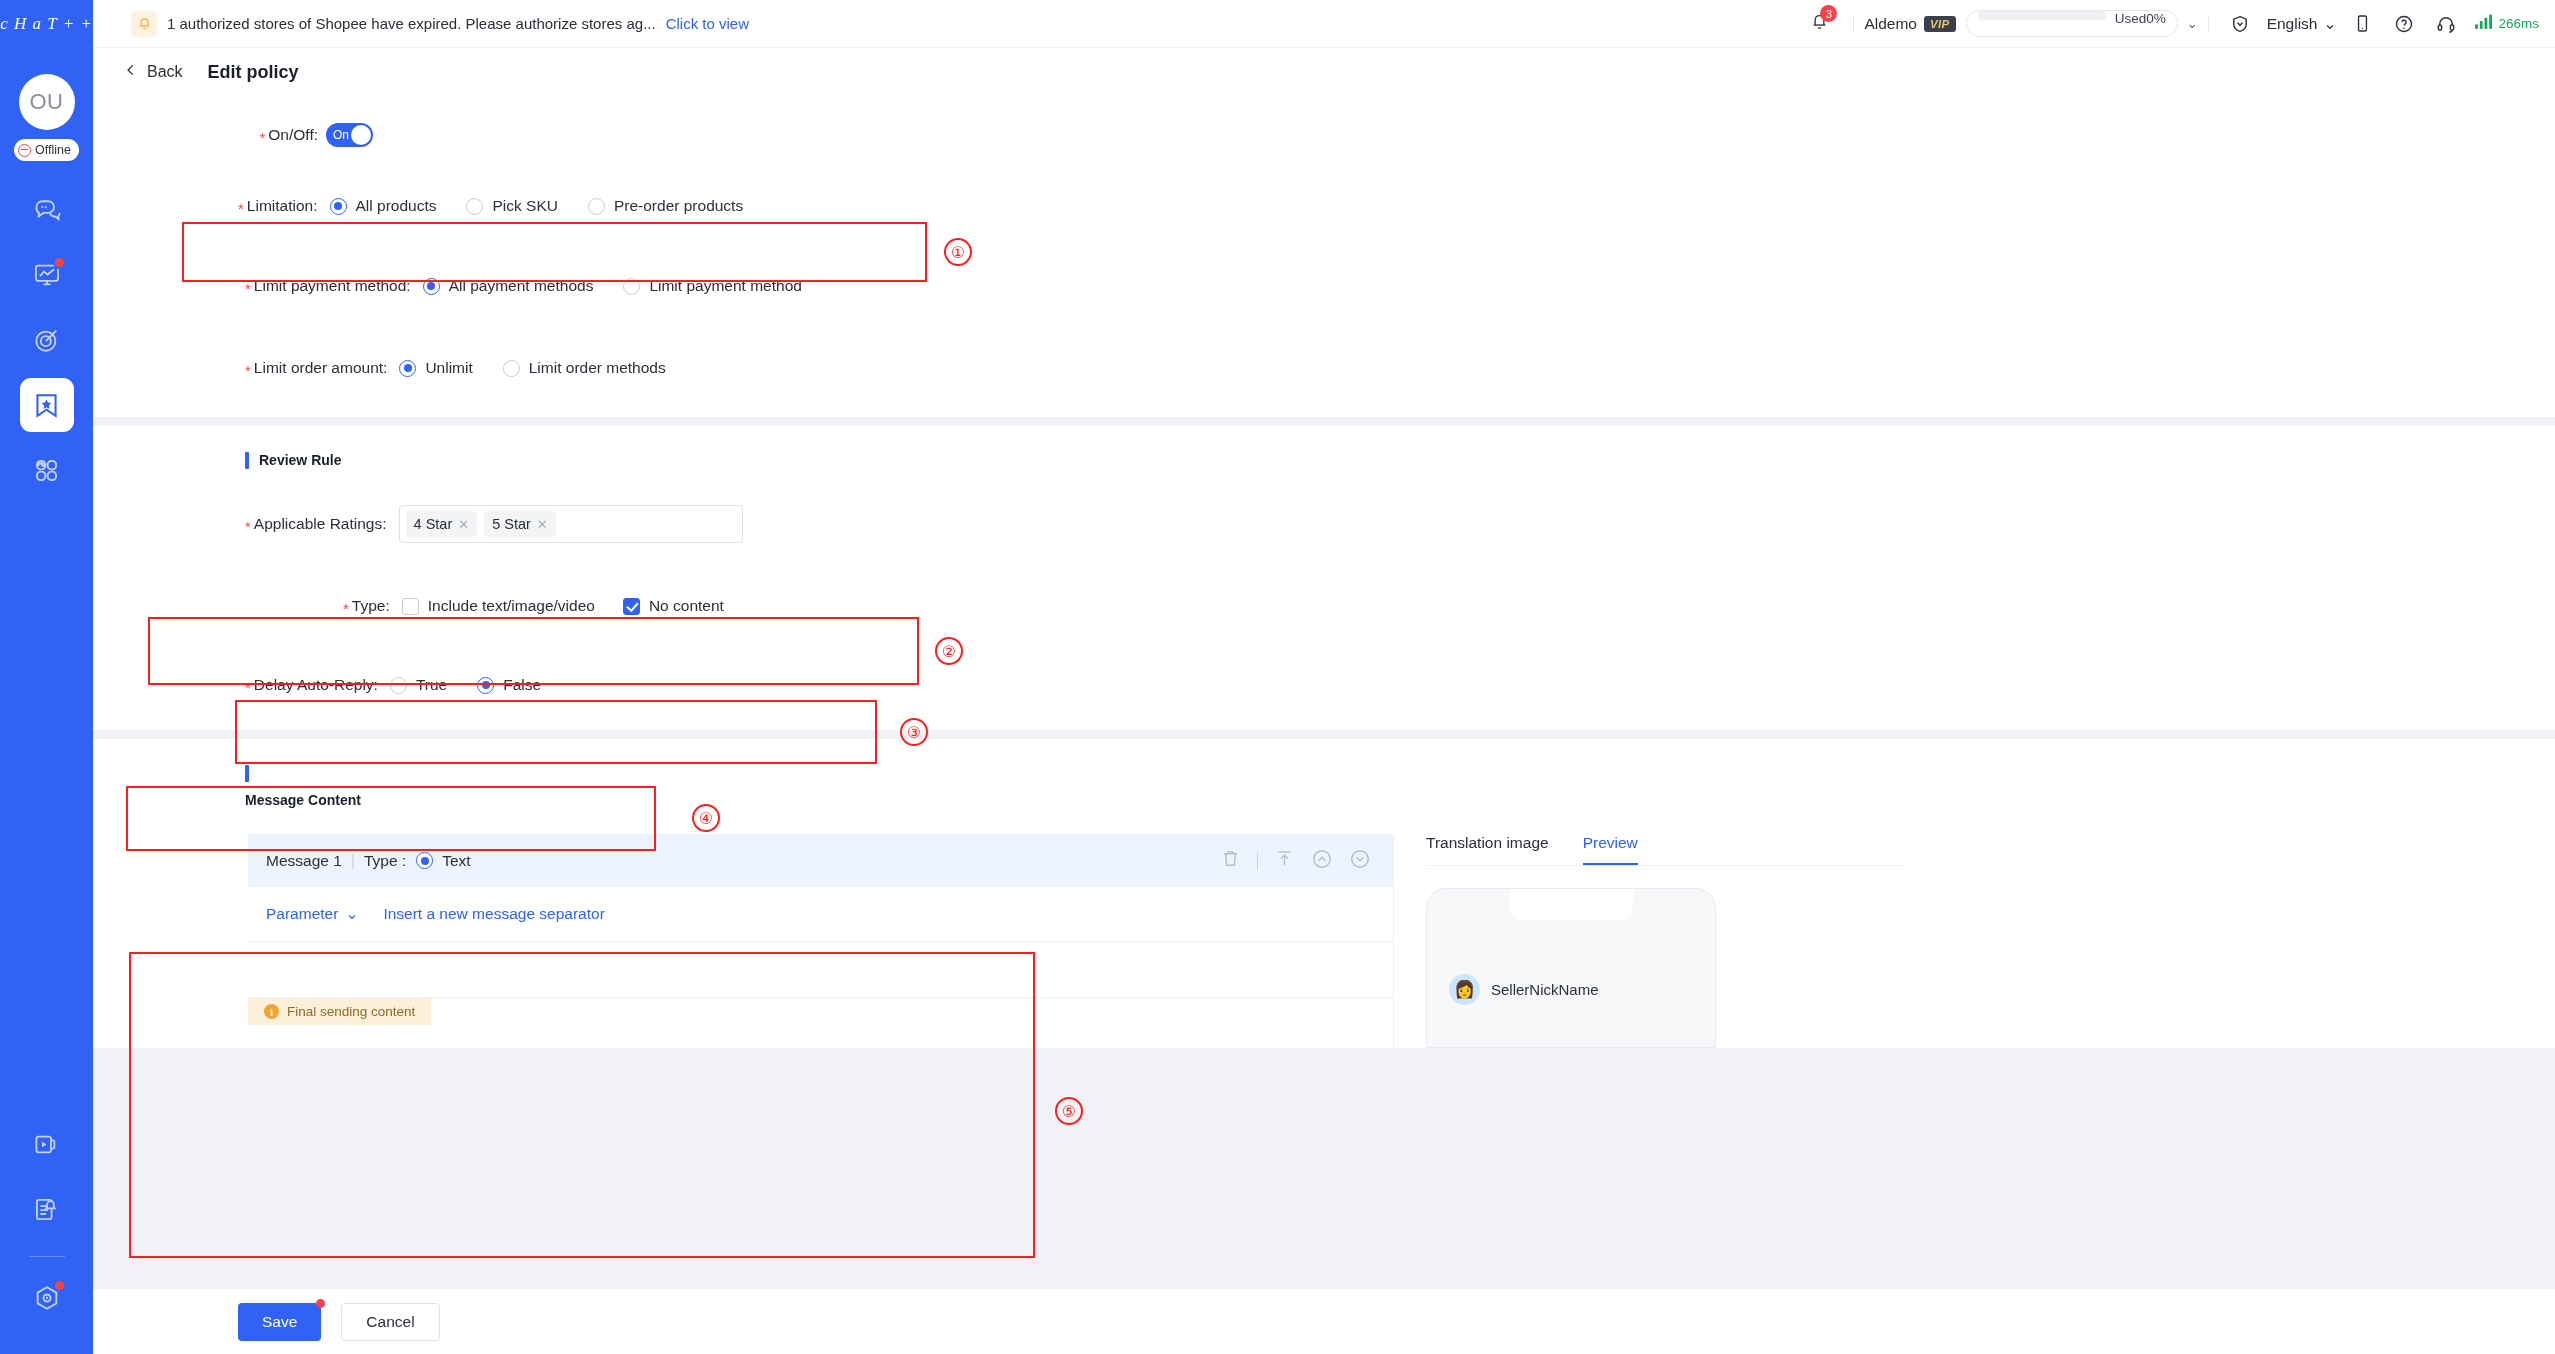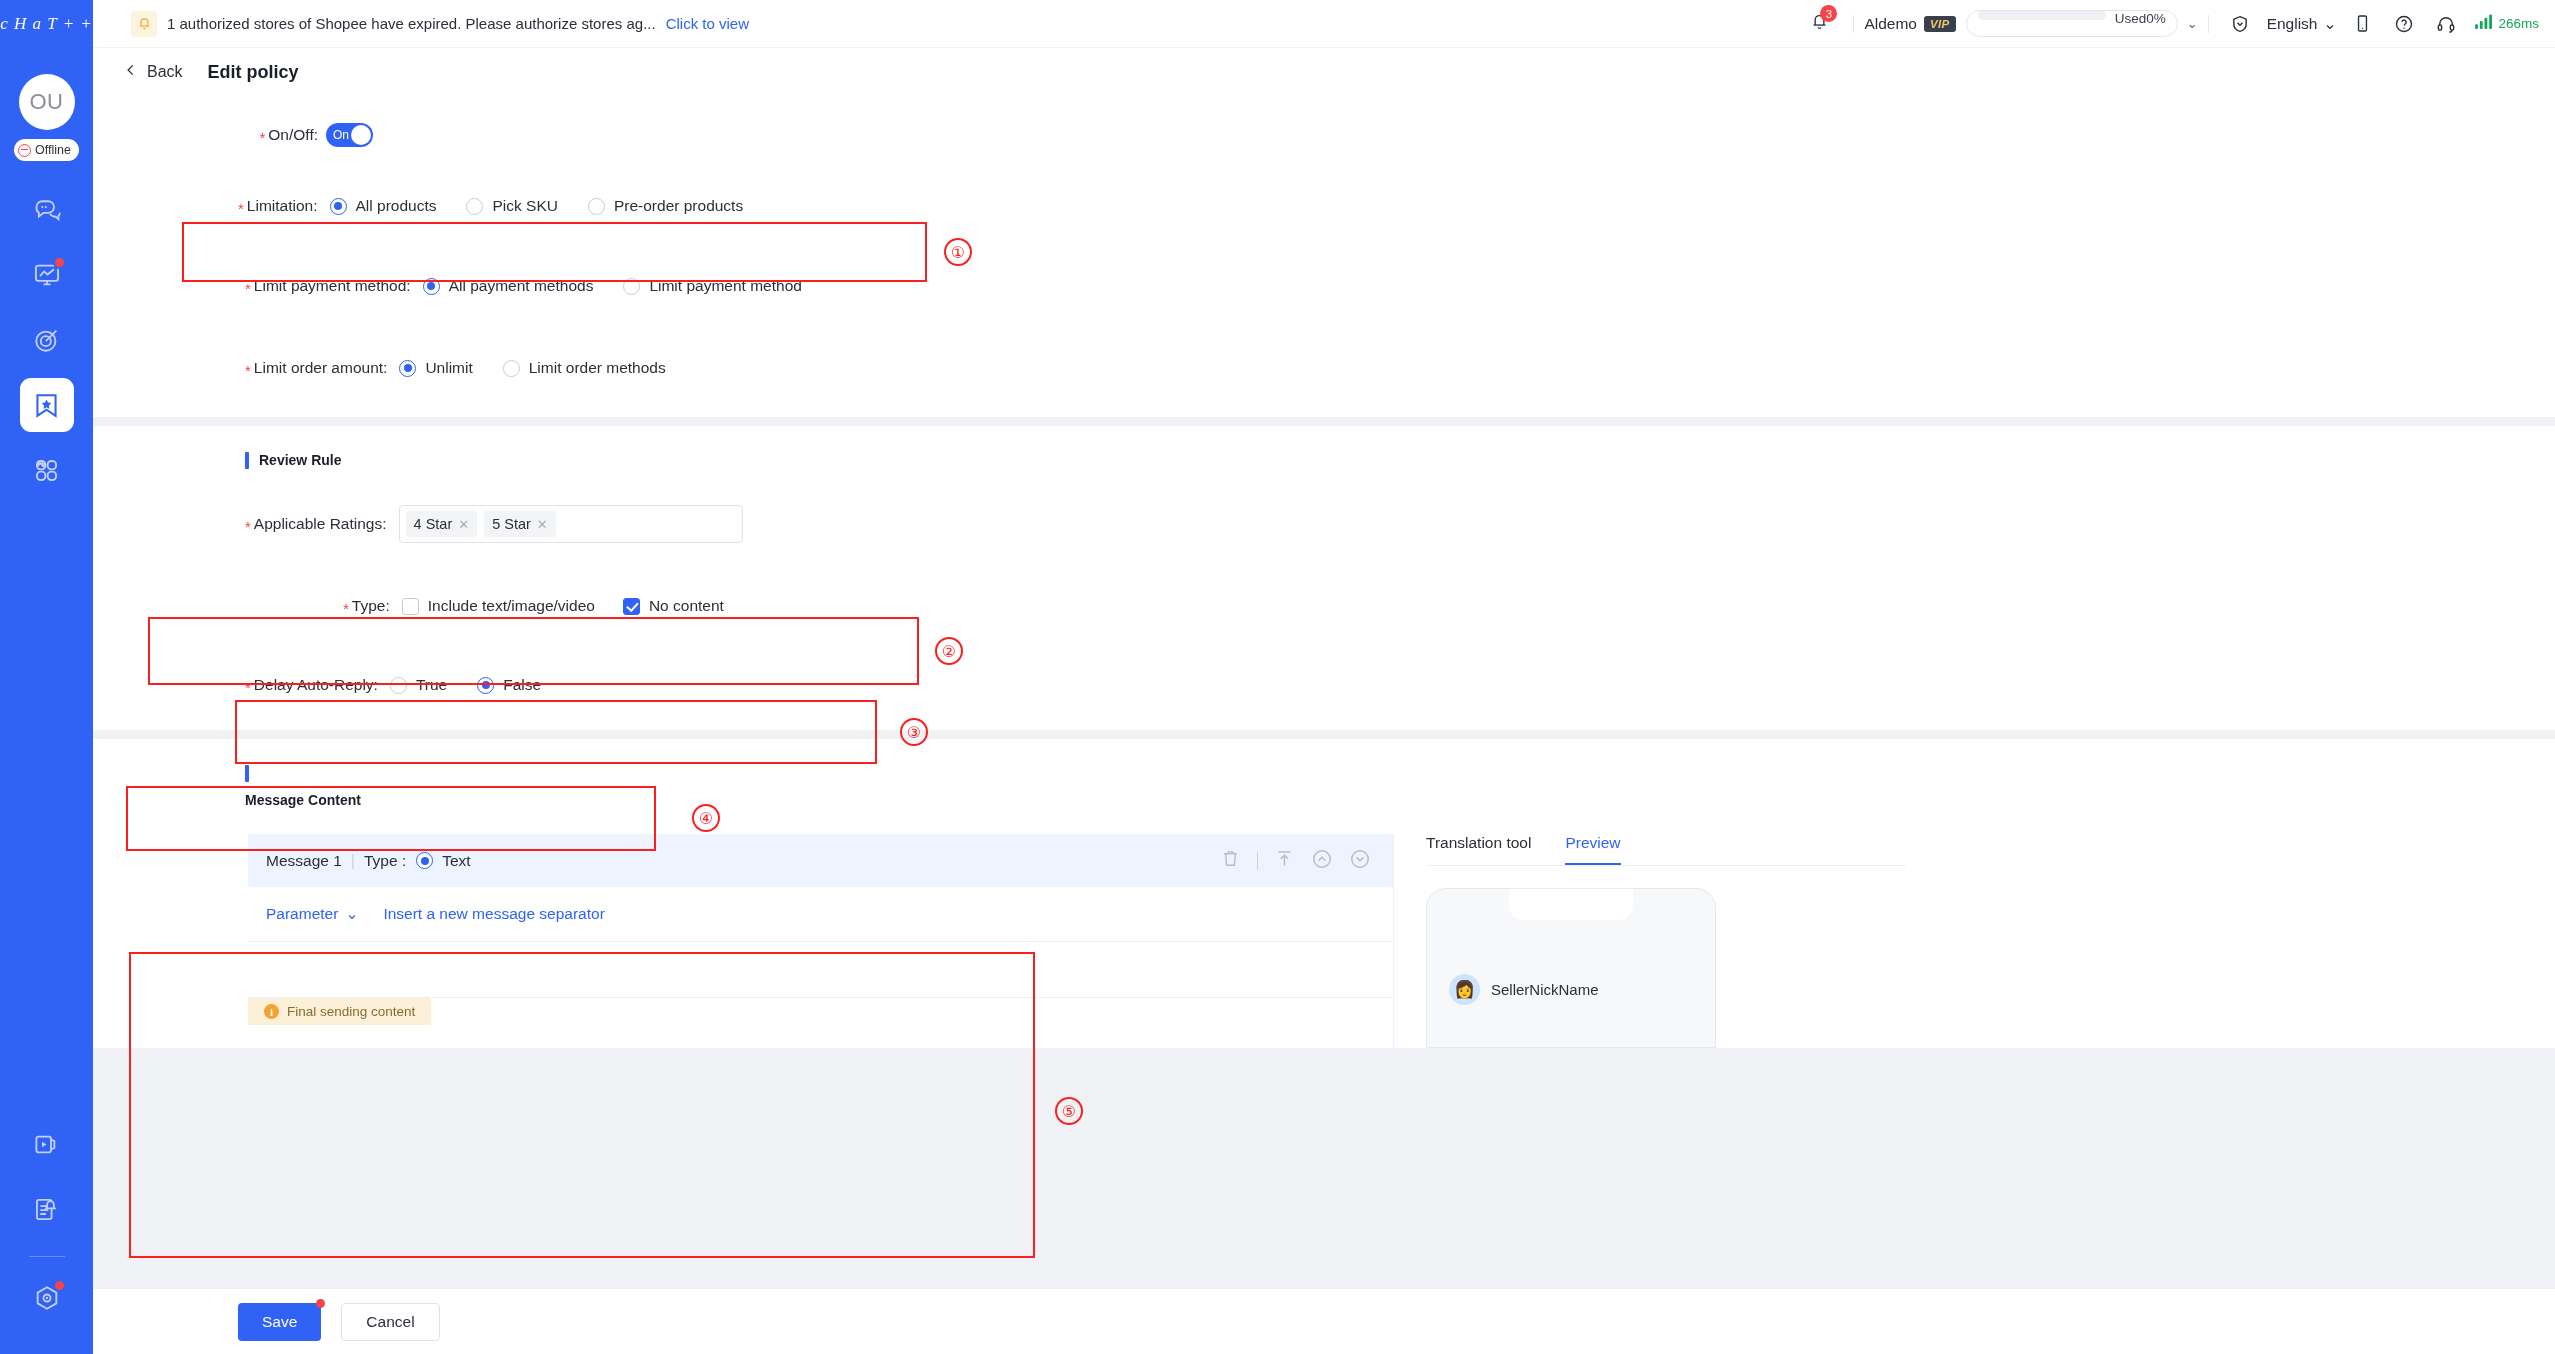--- a/index.html
+++ b/index.html
@@ -674,21 +674,21 @@
 
             <div class="warn-strip">
               <span class="warn-ico">i</span>
               <span>Final sending content</span>
             </div>
           </div>
 
           <div class="preview-pane" style="flex:1;">
             <div class="pv-tabs" style="width:480px;">
               <span class="pv-tab">
-                <span>Translation tool</span>
+                <span>Translation image</span>
               </span>
               <span class="pv-tab active">
                 <span>Preview</span>
               </span>
             </div>
 
             <div class="phone">
               <div class="notch"></div>
               <div class="pv-user">
                 <span class="pv-avatar">👩</span>

